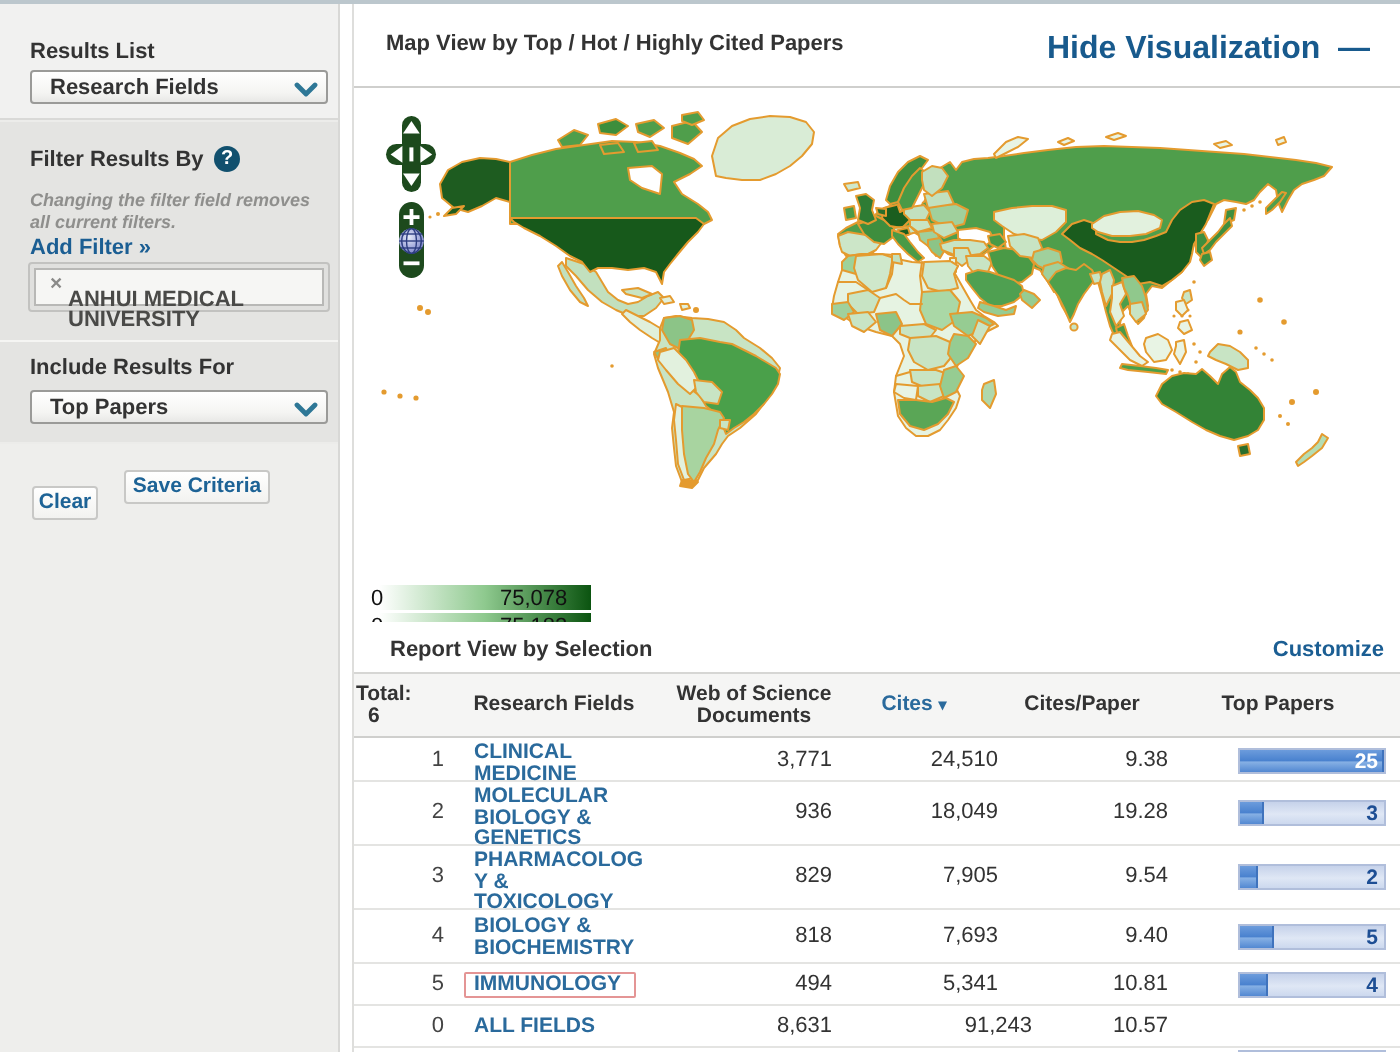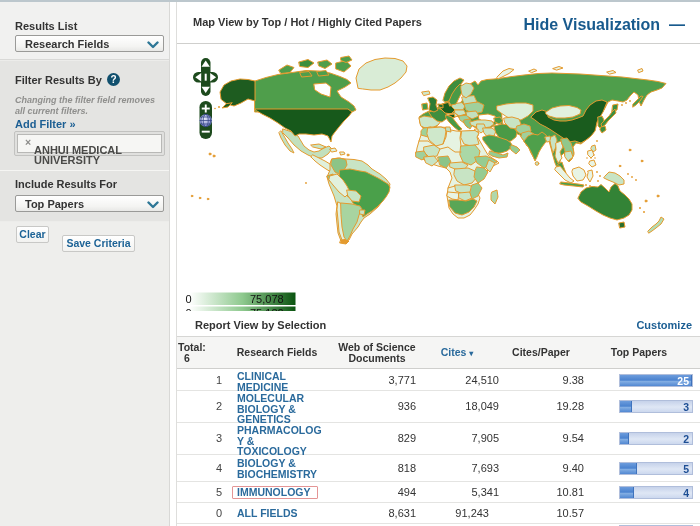--- a/index.html
+++ b/index.html
@@ -73,21 +73,21 @@
           <span class="t">ANHUI MEDICAL<br>UNIVERSITY</span>
         </div>
     </div>
     <div class="sb-label" style="left:15px; top:176px;">Include Results For</div>
     <div class="dd" style="top:193px;">
       <span>Top Papers</span>
       <svg width="12" height="10" viewBox="0 0 12 10">
           <path d="M1.5 2.5 L6 7 L10.5 2.5" fill="none" stroke="#2e7796" stroke-width="2.4" stroke-linecap="round" stroke-linejoin="round"></path>
         </svg>
     </div>
-    <div class="btn" style="left:16px; top:224px; width:33px;">Clear</div>
+    <div class="btn" style="left:16px; top:241px; width:33px;">Clear</div>
     <div class="btn" style="left:62px; top:233px; width:73px;">Save Criteria</div>
   </div>
 
   <div class="abs" style="left:176px; top:2px; width:1px; height:524px; background:#dededc;"></div>
 
   <div class="abs" id="main">
     <div id="viz-head">
       <div id="viz-title">Map View by Top / Hot / Highly Cited Papers</div>
       <div id="hideviz">Hide Visualization &nbsp;—</div>
     </div>
@@ -398,21 +398,21 @@
       <div class="num" style="left:327px; top:4px;">10.81</div>
       <div class="bartrack" style="top:4px;">
           <div class="barfill" style="width:14px;"></div>
           <div class="barnum">4</div>
         </div>
     </div>
     <div class="row" style="top:501px; height:21px;">
       <div class="rank" style="left:5px; top:4px;">0</div>
       <div class="field" style="top:5px;">ALL FIELDS</div>
       <div class="num" style="left:159px; top:4px;">8,631</div>
-      <div class="num" style="left:232px; top:4px;">91,243</div>
+      <div class="num" style="left:259px; top:4px;">91,243</div>
       <div class="num" style="left:327px; top:4px;">10.57</div>
       <div class="bartrack" style="top:22px;">
           <div class="barfill" style="width:72px;"></div>
           <div class="barnum w">50</div>
         </div>
     </div>
   </div>
 </div>
 
 </body></html>

